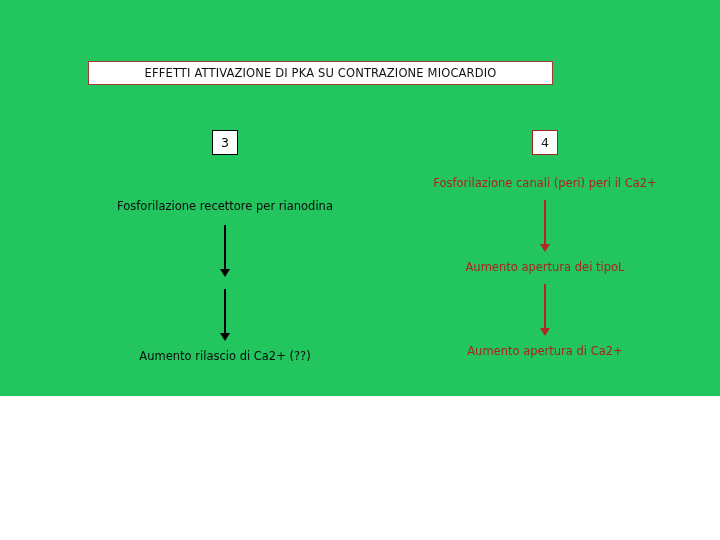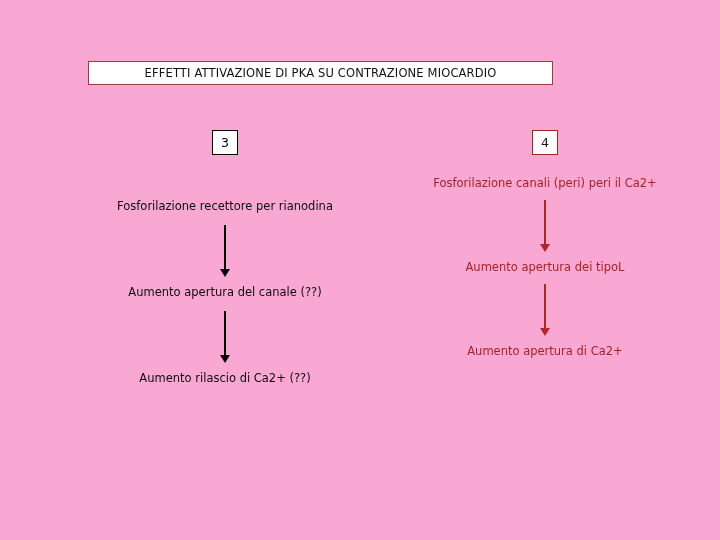--- a/index.html
+++ b/index.html
@@ -10,22 +10,22 @@
   body {
     width: 720px;
     height: 540px;
     background: #ffffff;
     font-family: "DejaVu Sans", sans-serif;
     overflow: hidden;
   }
   #slide {
     position: relative;
     width: 720px;
-    height: 540px;
-    background: #f9a8d4;
+    height: 396px;
+    background: #22c55e;
   }
 
   
   .title-box {
     position: absolute;
     left: 88px;
     top: 61px;
     width: 465px;
     height: 24px;
     box-sizing: border-box;
@@ -128,21 +128,20 @@
 
     <div class="gap-badge-to-text"></div>
 
     <div class="step">Fosforilazione recettore per rianodina</div>
 
     <div class="arrow" style="height:52px; margin-top:12px;">
       <div class="stem" style="height:44px;"></div>
       <div class="head" style="top:44px;"></div>
     </div>
 
-    <div class="step" style="margin-top:8px;">Aumento apertura del canale (??)</div>
 
     <div class="arrow" style="height:52px; margin-top:12px;">
       <div class="stem" style="height:44px;"></div>
       <div class="head" style="top:44px;"></div>
     </div>
 
     <div class="step" style="margin-top:8px;">Aumento rilascio di Ca2+ (??)</div>
   </div>
 
   <div class="column red-col" id="column-4">

